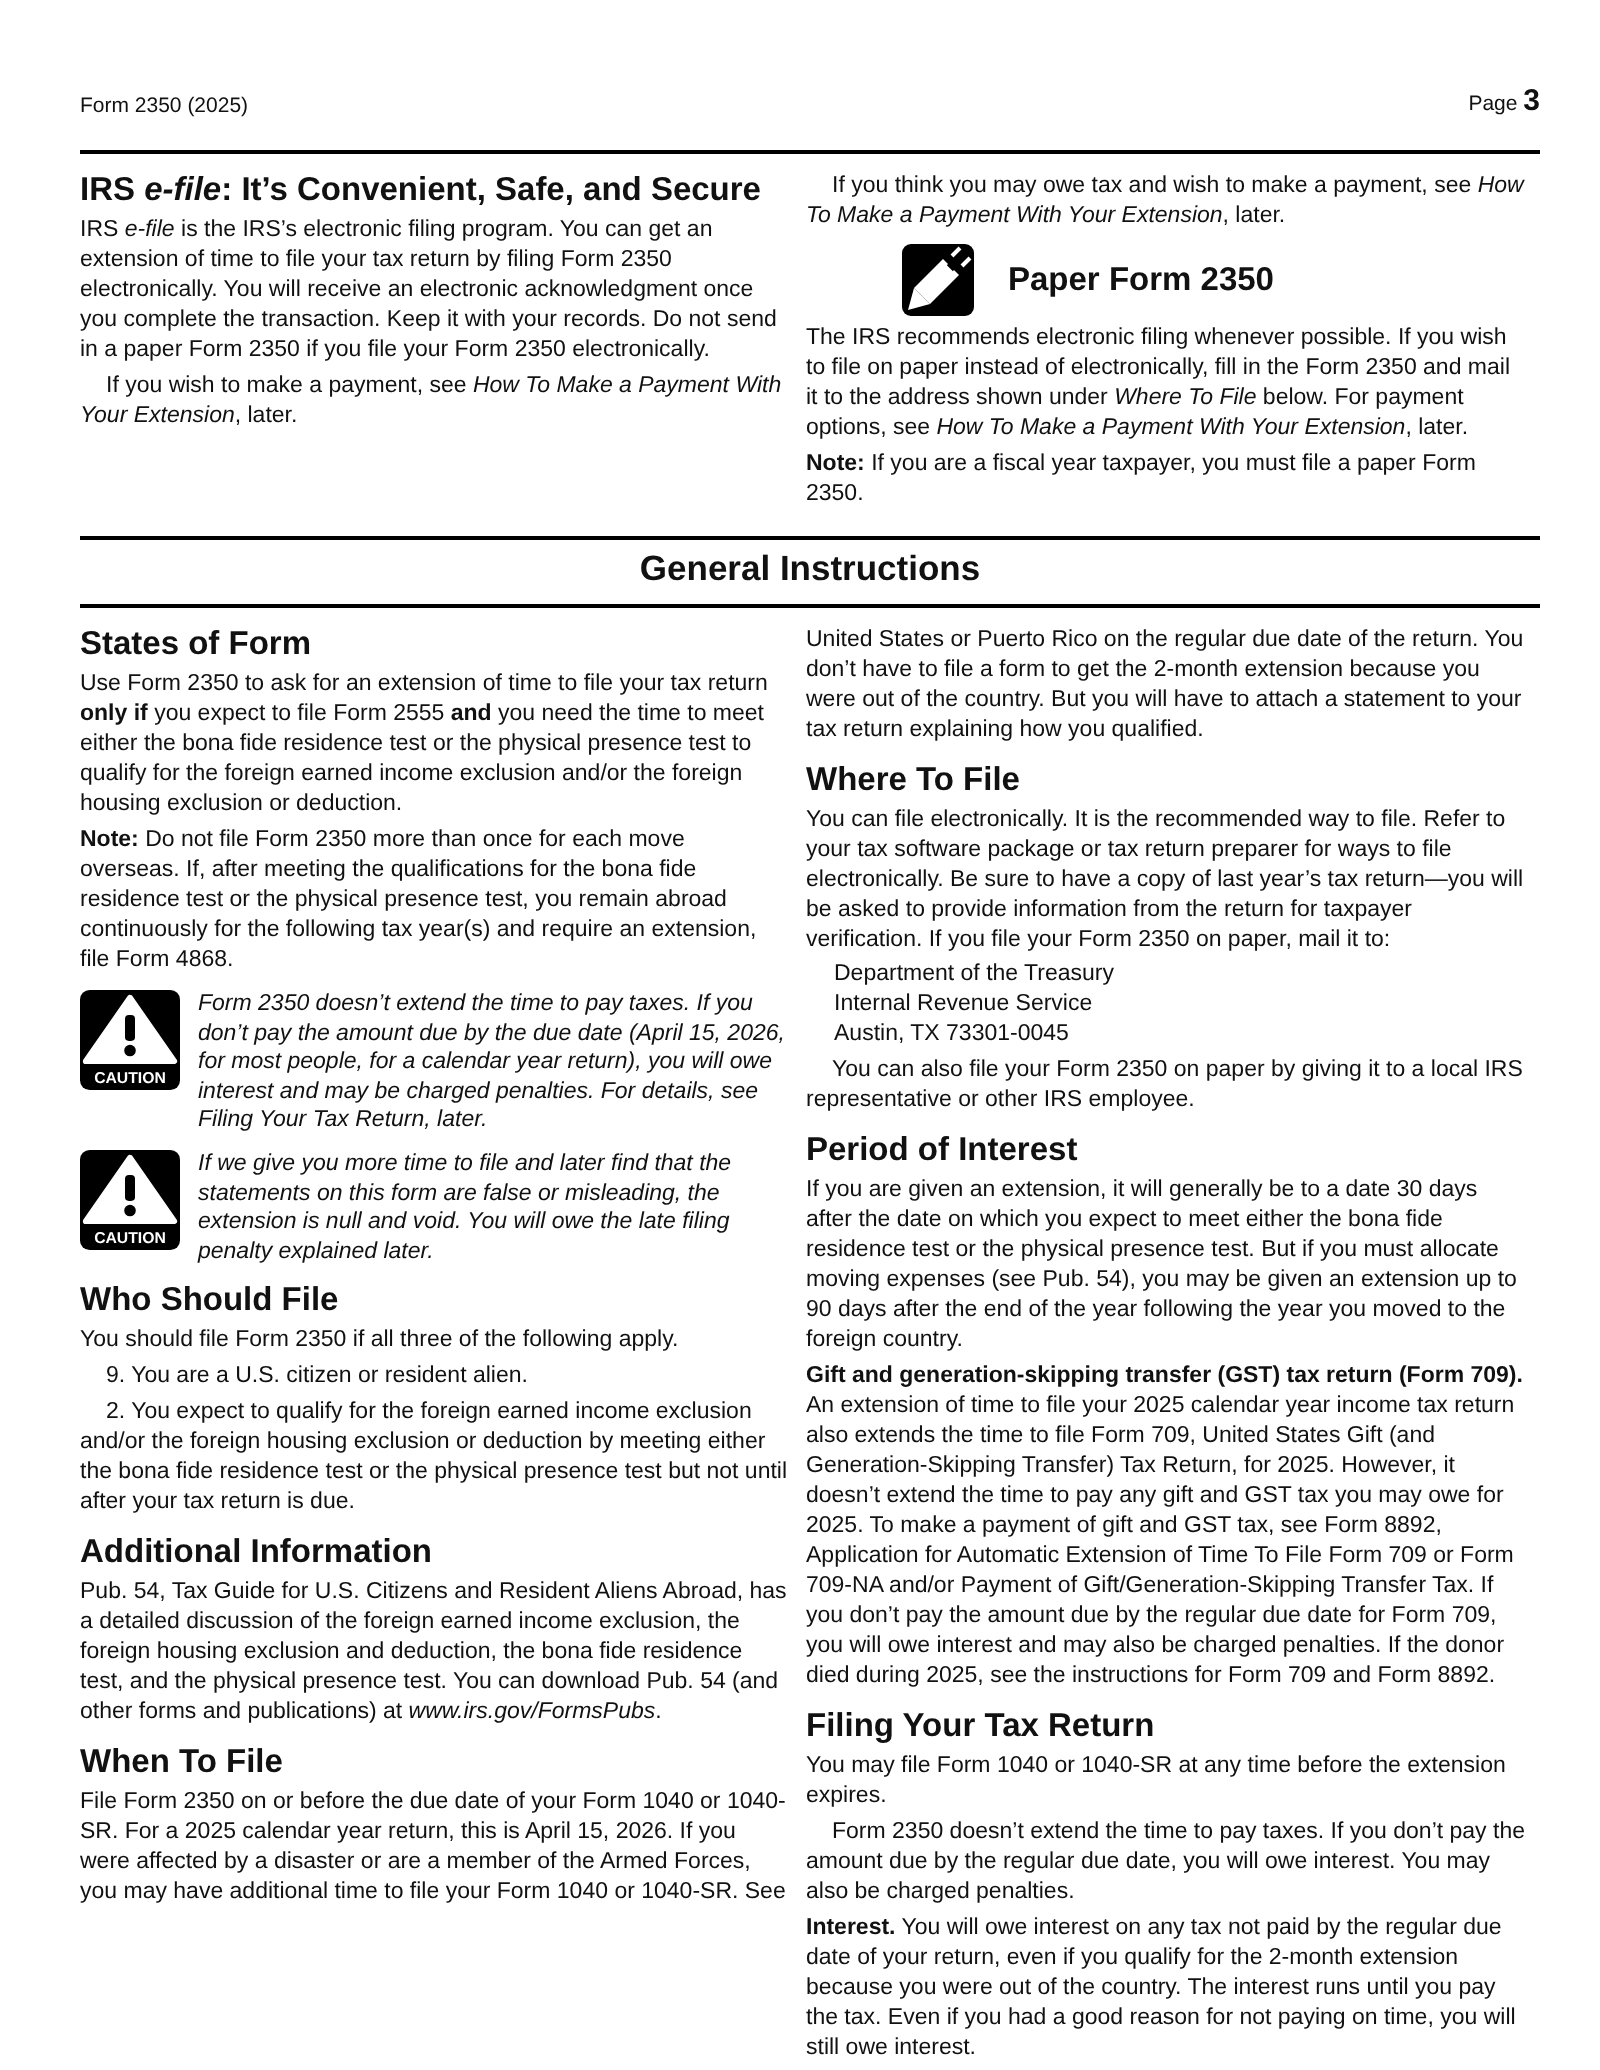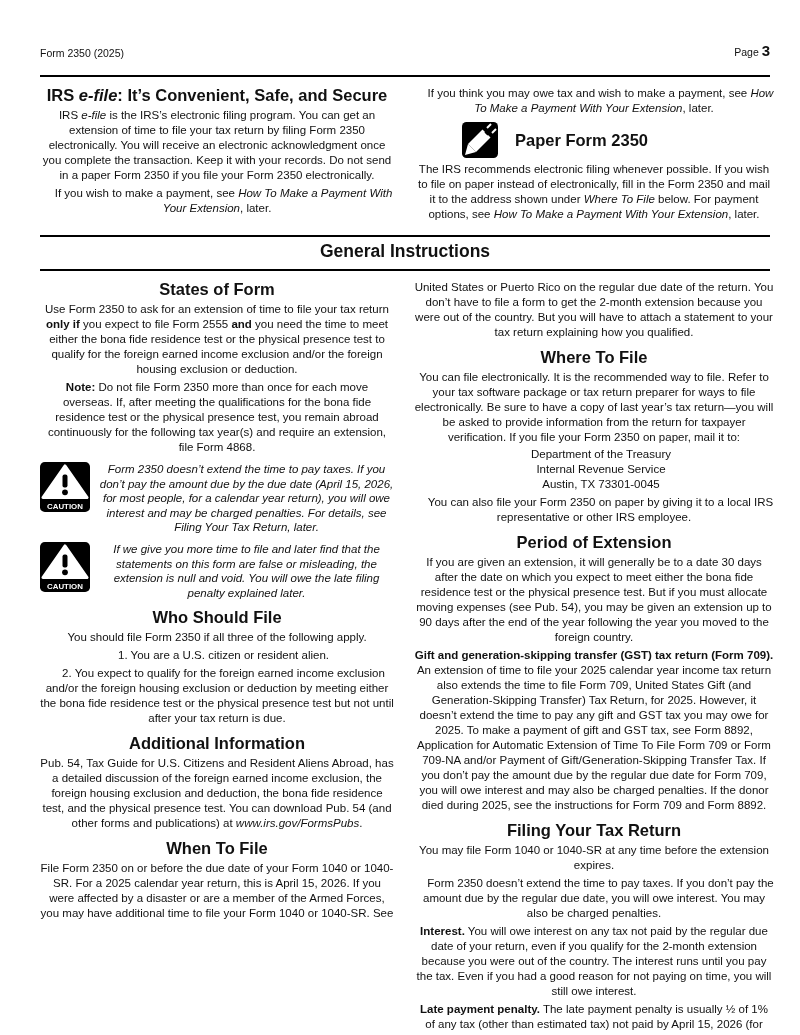--- a/index.html
+++ b/index.html
@@ -10,21 +10,21 @@
     font-family: "Liberation Sans", sans-serif;
   }
   .page { width: 800px; height: 1035px; padding: 42px 30px 0 40px; }
   .hdr {
     display: flex; justify-content: space-between; align-items: flex-end;
     border-bottom: 2px solid #000; padding-bottom: 16px;
   }
   .hdr .fid { font-size: 10.5px; }
   .hdr .pgwrap { font-size: 10.5px; }
   .hdr .pgnum { font-size: 15px; font-weight: bold; }
-  .twocol { display: flex; gap: 20px; margin-top: 9px; text-align: center; }
+  .twocol { display: flex; gap: 9px; margin-top: 9px; }
   .col.l { width: 354px; flex: 0 0 354px; }
   .col.r { width: 360px; flex: 0 0 360px; }
   .col > :first-child { margin-top: 0; }
   p.para { margin: 3px 0 0; font-size: 11.5px; line-height: 15px; }
   p.ind { text-indent: 13px; }
   h1.colh1 { font-size: 16.5px; margin: 4px 0 3px; font-weight: bold; }
   h2.sec { font-size: 16.5px; margin: 8px 0 1px; font-weight: bold; }
   .b { font-weight: bold; }
   .i { font-style: italic; }
   .band {
@@ -64,20 +64,21 @@
             <rect width="36" height="36" rx="4.5" fill="#000"></rect>
             <polygon points="20.5,7.5 28.5,15.5 14,30 6,22" fill="#fff"></polygon>
             <polygon points="6,22 14,30 3,33" fill="#fff"></polygon>
             <line x1="23" y1="10" x2="26" y2="13" stroke="#000" stroke-width="1.6"></line>
             <line x1="25" y1="6" x2="29" y2="2" stroke="#fff" stroke-width="2"></line>
             <line x1="30" y1="11" x2="34" y2="7" stroke="#fff" stroke-width="2"></line>
           </svg>
           <h2><span>Paper Form 2350</span></h2>
         </div>
         <p class="para"><span>The IRS recommends electronic filing whenever possible. If you wish to file on paper instead of electronically, fill in the Form 2350 and mail it to the address shown under </span><span class="i">Where To File</span><span> below. For payment options, see </span><span class="i">How To Make a Payment With Your Extension</span><span>, later.</span></p>
+        <p class="para"><span class="b">Note:</span><span> If you are a fiscal year taxpayer, you must file a paper Form 2350.</span></p>
       </div>
   </div>
 
   <div class="band">
     <span>General Instructions</span>
   </div>
 
   <div class="twocol">
     <div class="col l">
         <h2 class="sec"><span>States of Form</span></h2>
@@ -98,38 +99,38 @@
             <rect width="52" height="52" rx="5" fill="#000"></rect>
             <polygon points="26,4 49,37 3,37" fill="#fff" stroke="#fff" stroke-width="3" stroke-linejoin="round"></polygon>
             <rect x="23.4" y="13" width="5.2" height="13.5" rx="2" fill="#000"></rect>
             <circle cx="26" cy="31.5" r="3" fill="#000"></circle>
             <text x="26" y="48.5" fill="#fff" font-size="8.2" font-weight="bold" text-anchor="middle" font-family="Liberation Sans, sans-serif">CAUTION</text>
           </svg>
           <p><span class="i">If we give you more time to file and later find that the statements on this form are false or misleading, the extension is null and void. You will owe the late filing penalty explained later.</span></p>
         </div>
         <h2 class="sec"><span>Who Should File</span></h2>
         <p class="para"><span>You should file Form 2350 if all three of the following apply.</span></p>
-        <p class="para ind"><span>1. You are a U.S. citizen or resident alien.</span></p>
+        <p class="para ind"><span>9. You are a U.S. citizen or resident alien.</span></p>
         <p class="para ind"><span>2. You expect to qualify for the foreign earned income exclusion and/or the foreign housing exclusion or deduction by meeting either the bona fide residence test or the physical presence test but not until after your tax return is due.</span></p>
         <h2 class="sec"><span>Additional Information</span></h2>
         <p class="para"><span>Pub. 54, Tax Guide for U.S. Citizens and Resident Aliens Abroad, has a detailed discussion of the foreign earned income exclusion, the foreign housing exclusion and deduction, the bona fide residence test, and the physical presence test. You can download Pub. 54 (and other forms and publications) at </span><span class="i">www.irs.gov/FormsPubs</span><span>.</span></p>
         <h2 class="sec"><span>When To File</span></h2>
         <p class="para"><span>File Form 2350 on or before the due date of your Form 1040 or 1040-SR. For a 2025 calendar year return, this is April 15, 2026. If you were affected by a disaster or are a member of the Armed Forces, you may have additional time to file your Form 1040 or 1040-SR. See </span></p>
       </div>
     <div class="col r">
         <p class="para"><span>United States or Puerto Rico on the regular due date of the return. You don’t have to file a form to get the 2-month extension because you were out of the country. But you will have to attach a statement to your tax return explaining how you qualified.</span></p>
         <h2 class="sec"><span>Where To File</span></h2>
         <p class="para"><span>You can file electronically. It is the recommended way to file. Refer to your tax software package or tax return preparer for ways to file electronically. Be sure to have a copy of last year’s tax return—you will be asked to provide information from the return for taxpayer verification. If you file your Form 2350 on paper, mail it to:</span></p>
         <div class="addr">
           <div>Department of the Treasury</div>
           <div>Internal Revenue Service</div>
           <div>Austin, TX 73301-0045</div>
         </div>
         <p class="para ind"><span>You can also file your Form 2350 on paper by giving it to a local IRS representative or other IRS employee.</span></p>
-        <h2 class="sec"><span>Period of Extension</span></h2>
+        <h2 class="sec"><span>Period of Interest</span></h2>
         <p class="para"><span>If you are given an extension, it will generally be to a date 30 days after the date on which you expect to meet either the bona fide residence test or the physical presence test. But if you must allocate moving expenses (see Pub. 54), you may be given an extension up to 90 days after the end of the year following the year you moved to the foreign country.</span></p>
         <p class="para"><span class="b">Gift and generation-skipping transfer (GST) tax return (Form 709).</span><span> An extension of time to file your 2025 calendar year income tax return also extends the time to file Form 709, United States Gift (and Generation-Skipping Transfer) Tax Return, for 2025. However, it doesn’t extend the time to pay any gift and GST tax you may owe for 2025. To make a payment of gift and GST tax, see Form 8892, Application for Automatic Extension of Time To File Form 709 or Form 709-NA and/or Payment of Gift/Generation-Skipping Transfer Tax. If you don’t pay the amount due by the regular due date for Form 709, you will owe interest and may also be charged penalties. If the donor died during 2025, see the instructions for Form 709 and Form 8892.</span></p>
         <h2 class="sec"><span>Filing Your Tax Return</span></h2>
         <p class="para"><span>You may file Form 1040 or 1040-SR at any time before the extension expires.</span></p>
         <p class="para ind"><span>Form 2350 doesn’t extend the time to pay taxes. If you don’t pay the amount due by the regular due date, you will owe interest. You may also be charged penalties.</span></p>
         <p class="para"><span class="b">Interest.</span><span> You will owe interest on any tax not paid by the regular due date of your return, even if you qualify for the 2-month extension because you were out of the country. The interest runs until you pay the tax. Even if you had a good reason for not paying on time, you will still owe interest.</span></p>
         <p class="para"><span class="b">Late payment penalty.</span><span> The late payment penalty is usually ½ of 1% of any tax (other than estimated tax) not paid by April 15, 2026 (for most people, for a calendar year return), or June 15, 2026, if you have 2 extra months to file your return because you were out of the country. It is charged for each month or part of a month the tax is unpaid. The maximum penalty is 25%. You might not owe this penalty if paying late is due to reasonable cause and not due to willful neglect. Attach a statement to your return, not to the Form 2350, explaining the reason.</span></p>
       </div>
   </div>
 </div>

